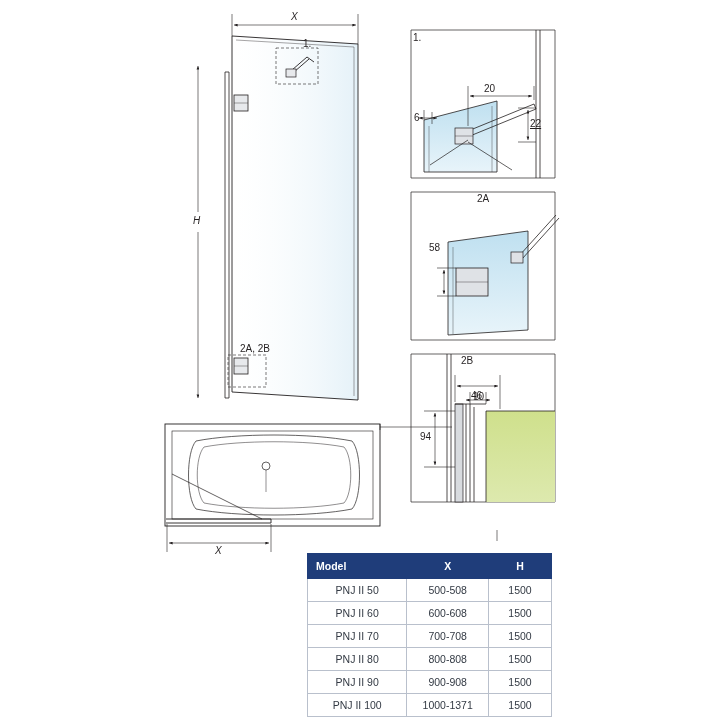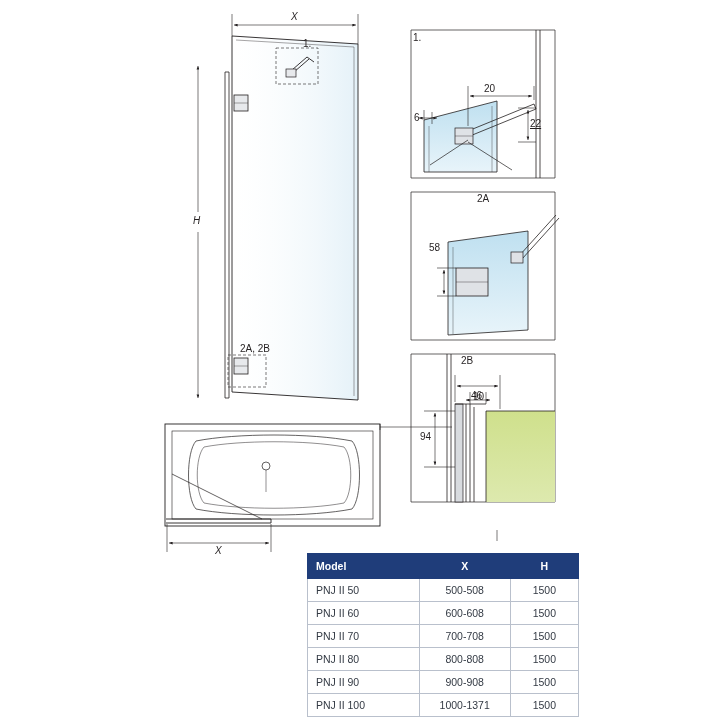--- a/index.html
+++ b/index.html
@@ -34,21 +34,21 @@
     white-space: nowrap;
     line-height: 1;
   }
   .lbl.it { font-style: italic; }
 
   
   #spec-table {
     position: absolute;
     left: 307px;
     top: 553px;
-    width: 272px;
+    width: 245px;
     border-collapse: collapse;
     font-size: 10.5px;
     border-radius: 27px;
   }
   #spec-table th {
     background: #1f3d7a;
     color: #ffffff;
     font-weight: bold;
     text-align: left;
     padding: 5px 8px;
@@ -56,21 +56,21 @@
     height: 14px;
   }
   #spec-table th.c, #spec-table td.c { text-align: center; }
   #spec-table td {
     border: 1px solid #b9c0cc;
     padding: 4px 8px;
     height: 14px;
     color: #333a44;
     background: #ffffff;
   }
-  #spec-table td.model { text-align: left; }
+  #spec-table td.model { text-align: center; }
 </style>
 </head>
 <body>
 
 <div id="stage">
 
   <svg class="layer" viewBox="0 0 720 720">
     <defs>
       <linearGradient id="glassGrad" x1="0" y1="0" x2="1" y2="0">
         <stop offset="0%" stop-color="#ffffff" stop-opacity="0.15"></stop>

